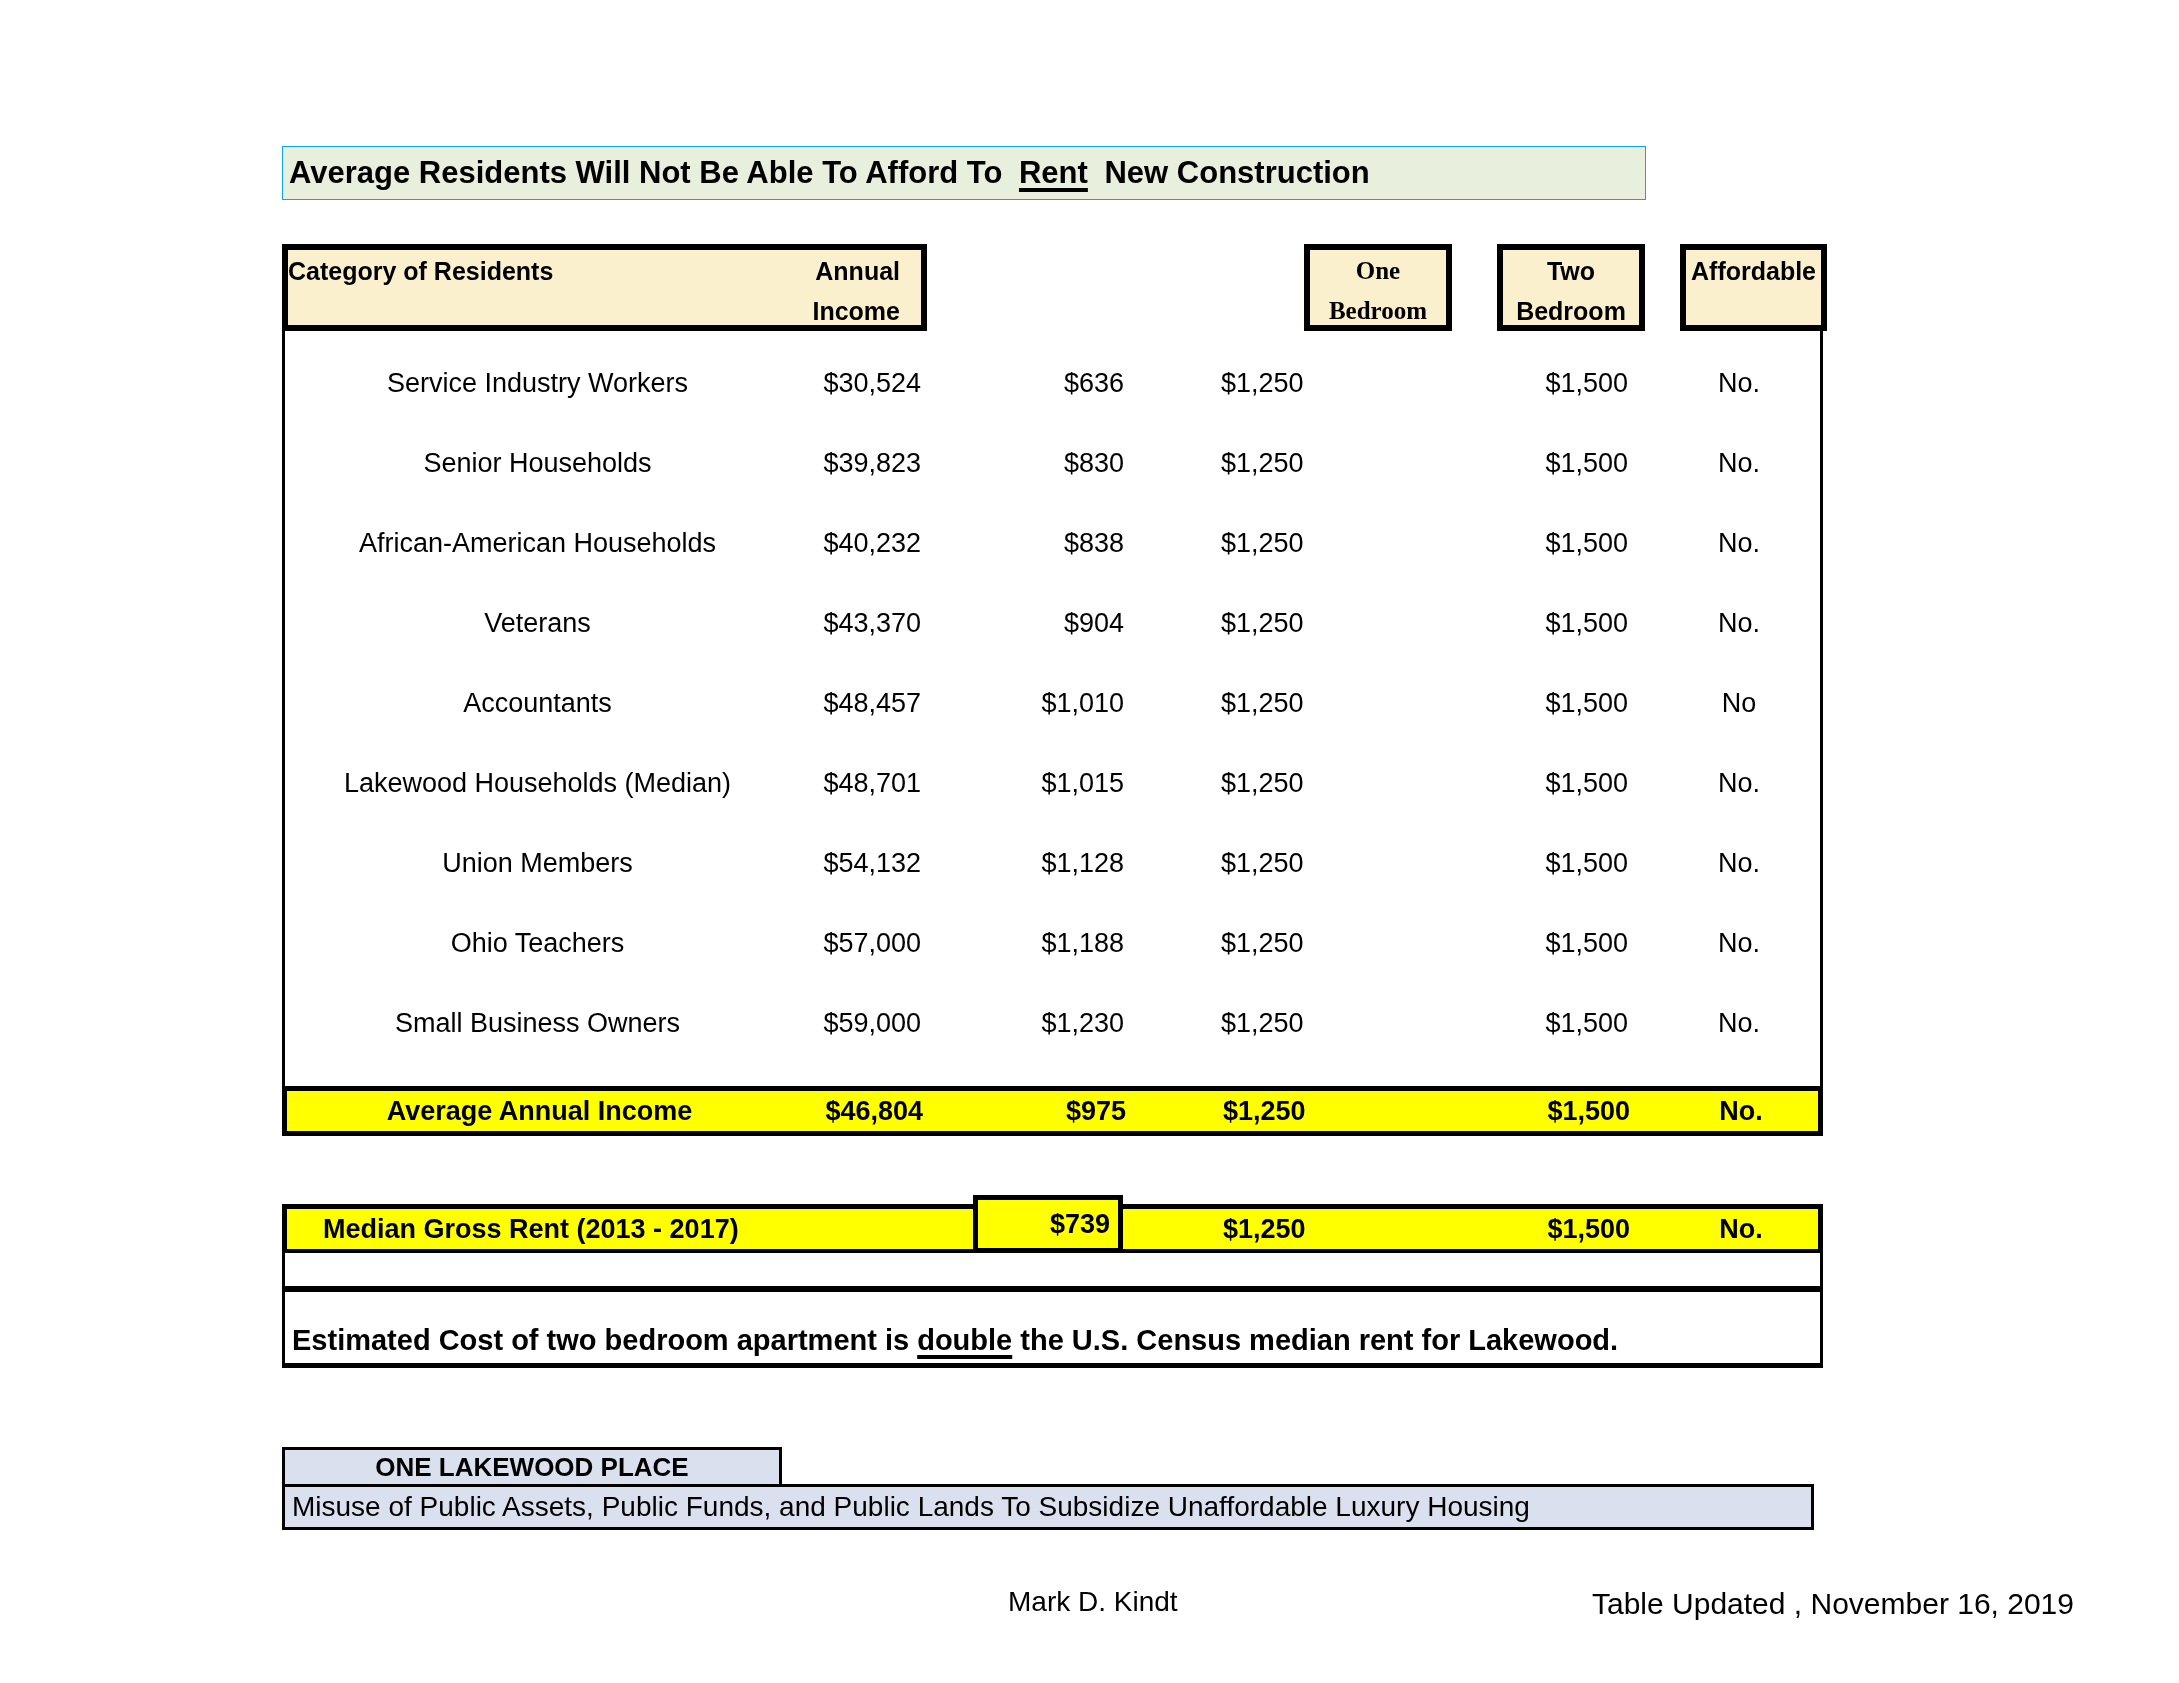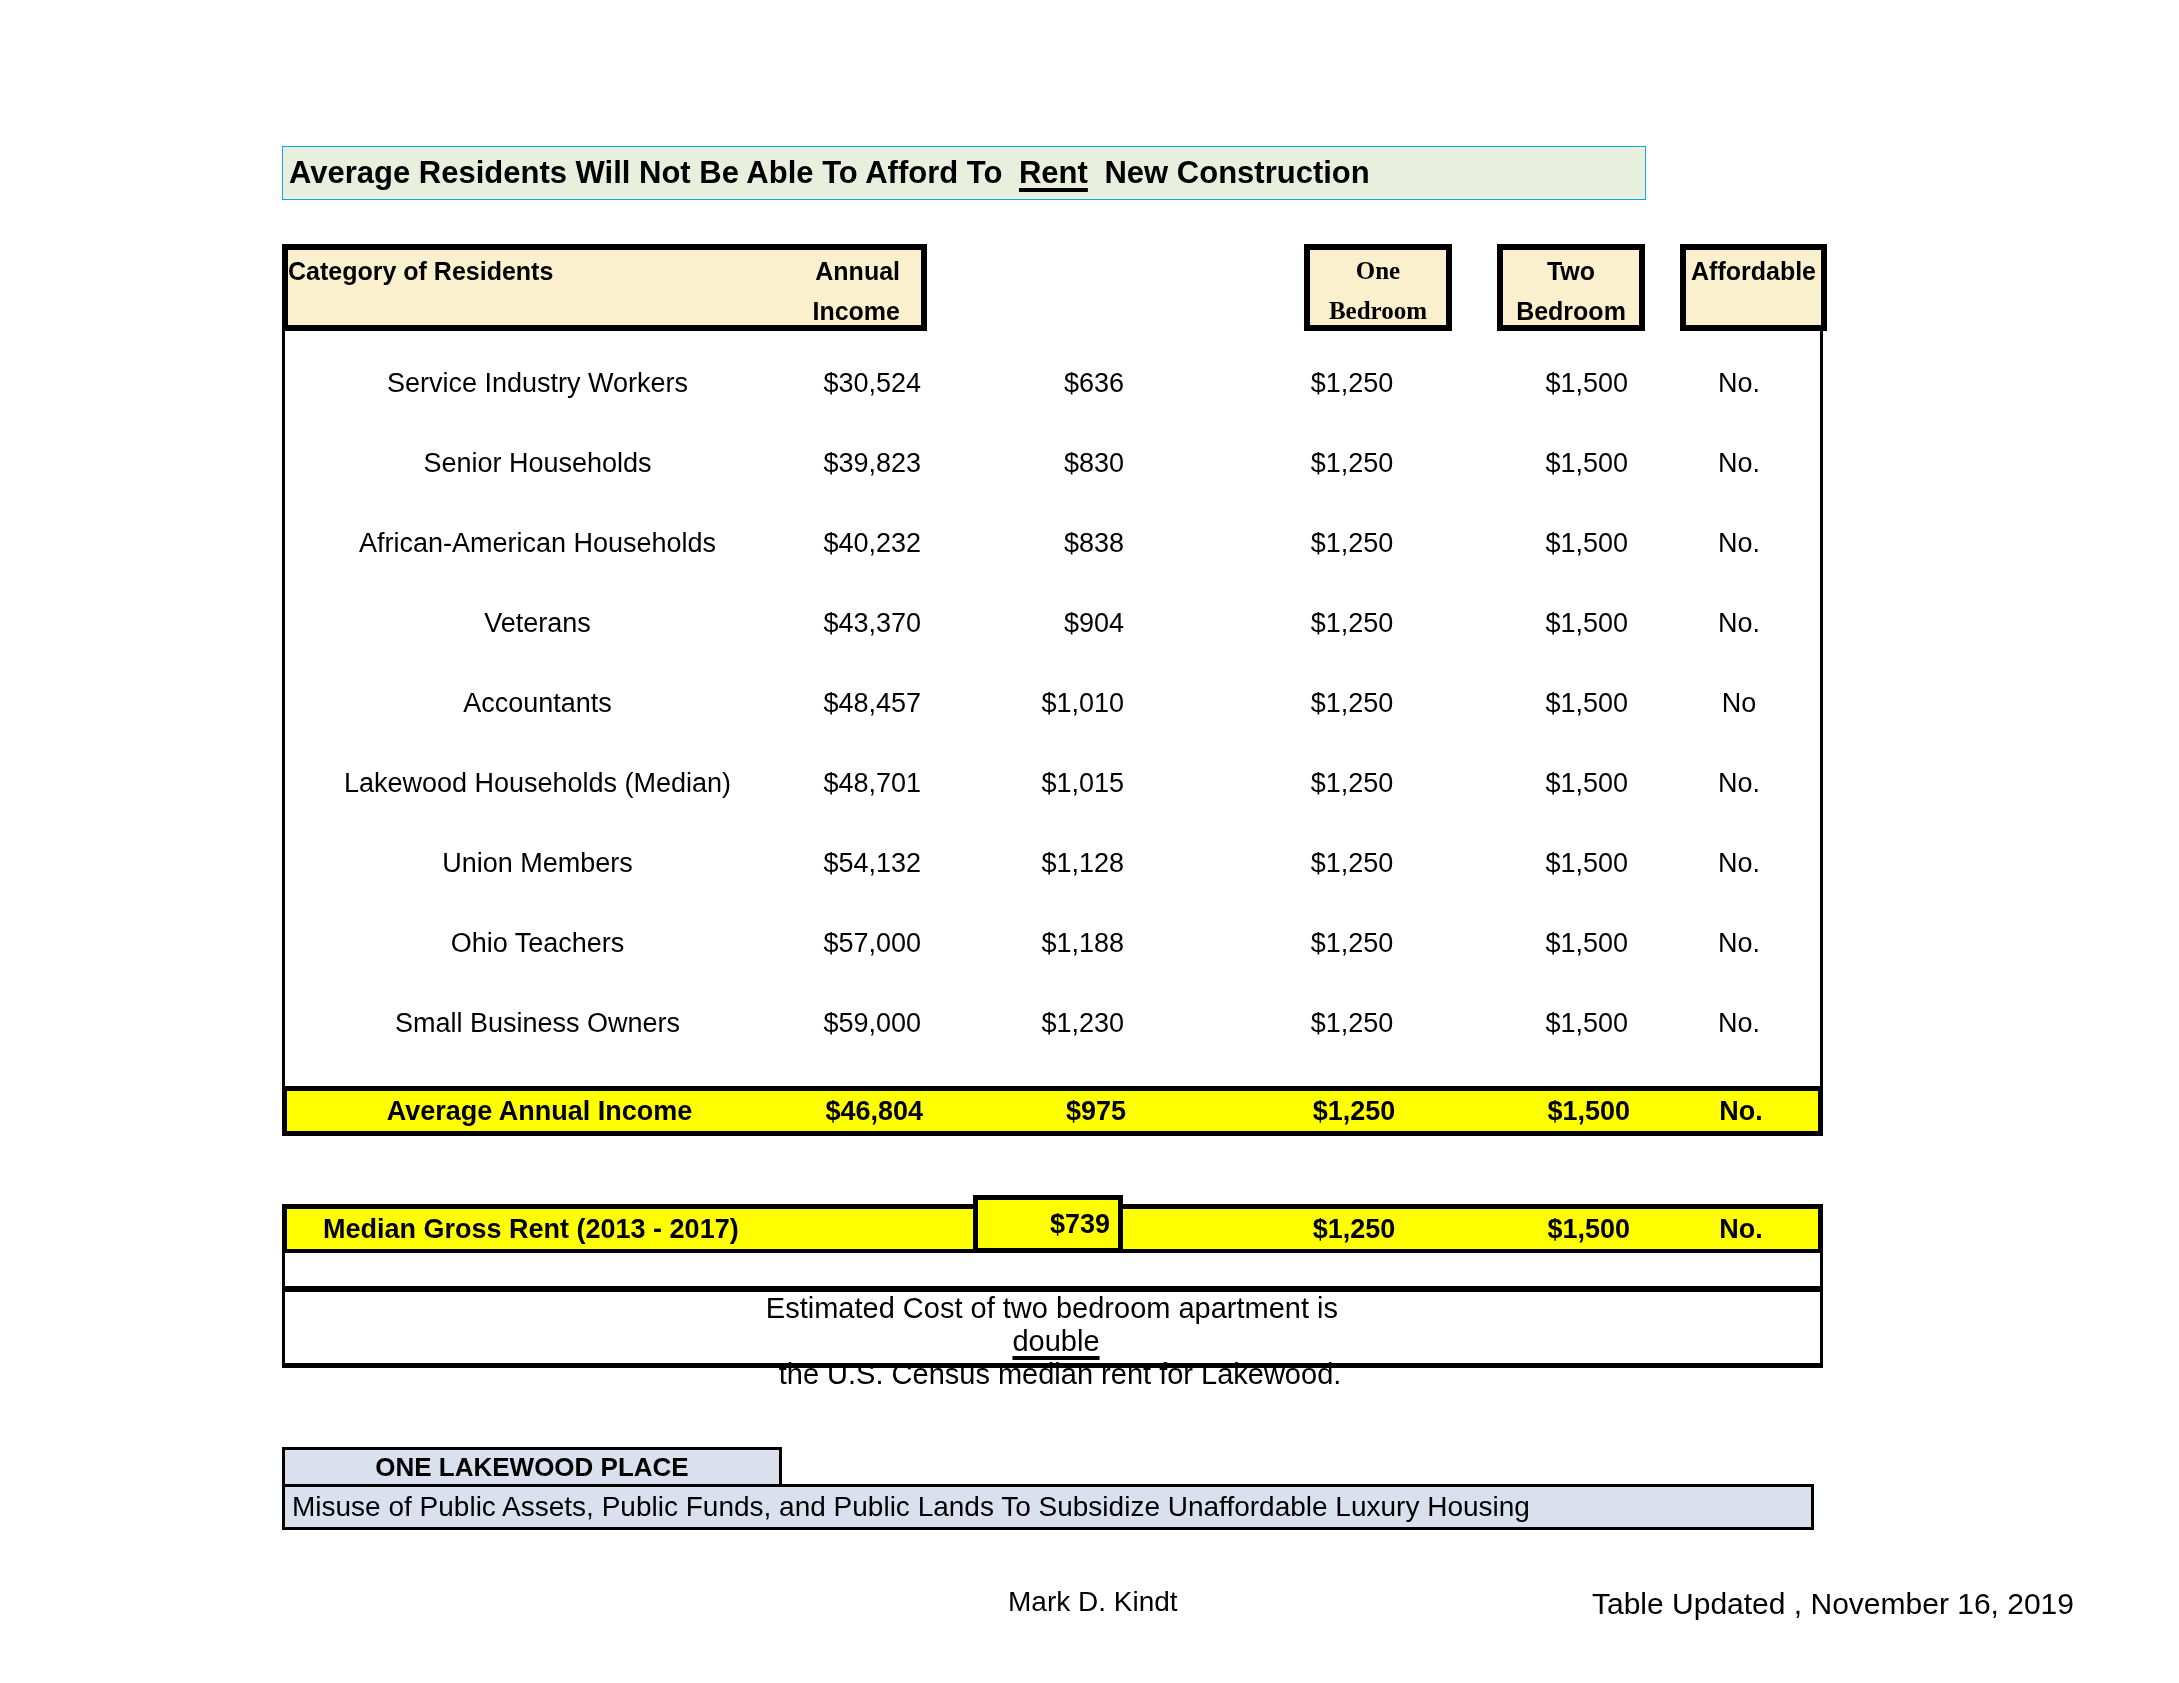--- a/index.html
+++ b/index.html
@@ -34,21 +34,21 @@
   .body-box{
     position:absolute;left:282px;top:331px;width:1541px;height:755px;
     border-left:3px solid #000;border-right:3px solid #000;box-sizing:border-box;
     background:#fff;padding-top:12px;
   }
   .data-row{position:relative;height:80px;font-size:27px;}
   .cell{position:absolute;top:50%;transform:translateY(-50%);white-space:pre;}
   .c-cat{left:0;width:505px;text-align:center;}
   .c-annual{left:438px;width:198px;text-align:right;}
   .c-pct{left:641px;width:198px;text-align:right;}
-  .c-one{left:968px;width:198px;text-align:center;}
+  .c-one{left:936px;width:198px;text-align:left;}
   .c-two{left:1145px;width:198px;text-align:right;}
   .c-aff{left:1375px;width:158px;text-align:center;}
   
   .avg-row,.median-row{
     position:absolute;left:282px;width:1541px;height:50px;background:#ffff00;
     border:5px solid #000;box-sizing:border-box;font-weight:bold;font-size:27px;
   }
   .avg-row{top:1086px;}
   .median-row{top:1204px;}
   .median-label{position:absolute;left:36px;top:50%;transform:translateY(-50%);white-space:pre;}
@@ -59,22 +59,22 @@
   }
   
   .empty-row{
     position:absolute;left:282px;top:1253px;width:1541px;height:36px;
     border-left:3px solid #000;border-right:3px solid #000;border-bottom:3px solid #000;
     box-sizing:border-box;background:#fff;
   }
   .estimated-box{
     position:absolute;left:282px;top:1289px;width:1541px;height:79px;
     border:3px solid #000;border-bottom-width:5px;box-sizing:border-box;background:#fff;
-    display:flex;align-items:center;padding:0 0 6px 7px;
-    font-size:29px;font-weight:normal;white-space:pre;flex-direction:column;
+    display:flex;align-items:flex-end;padding:0 0 6px 7px;
+    font-size:29px;font-weight:bold;white-space:pre;
   }
   .lakewood-box{
     position:absolute;left:282px;top:1447px;width:500px;height:40px;
     background:#dbe0ef;border:3px solid #000;box-sizing:border-box;
     display:flex;align-items:center;justify-content:center;
     font-size:26px;font-weight:bold;
   }
   .misuse-box{
     position:absolute;left:282px;top:1484px;width:1532px;height:46px;
     background:#dbe0ef;border:3px solid #000;box-sizing:border-box;

